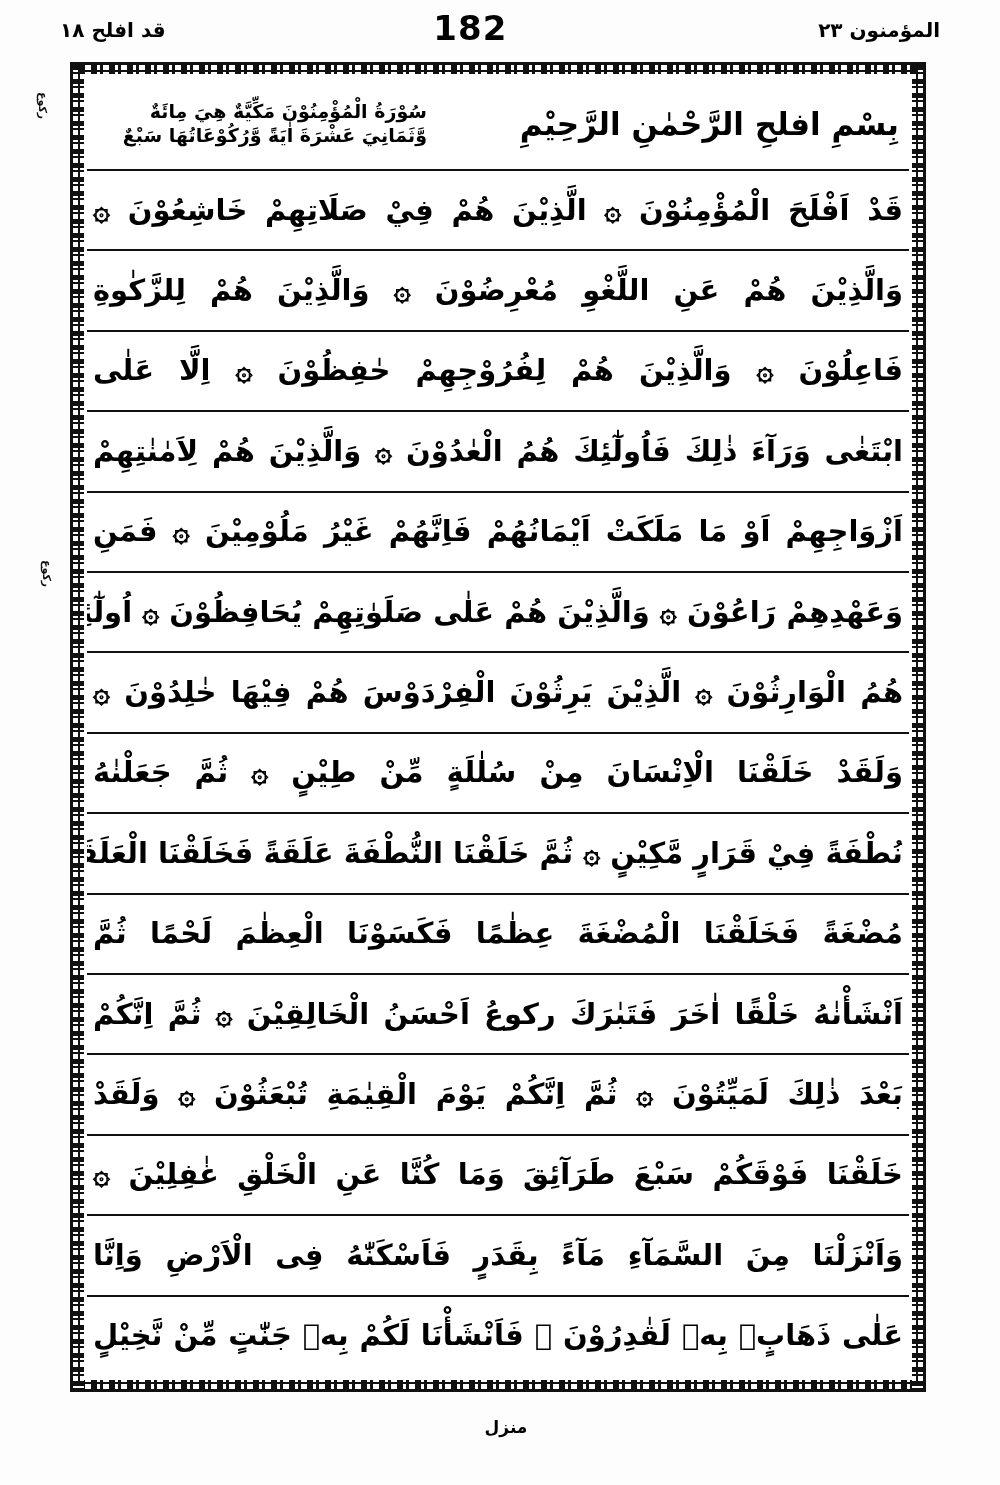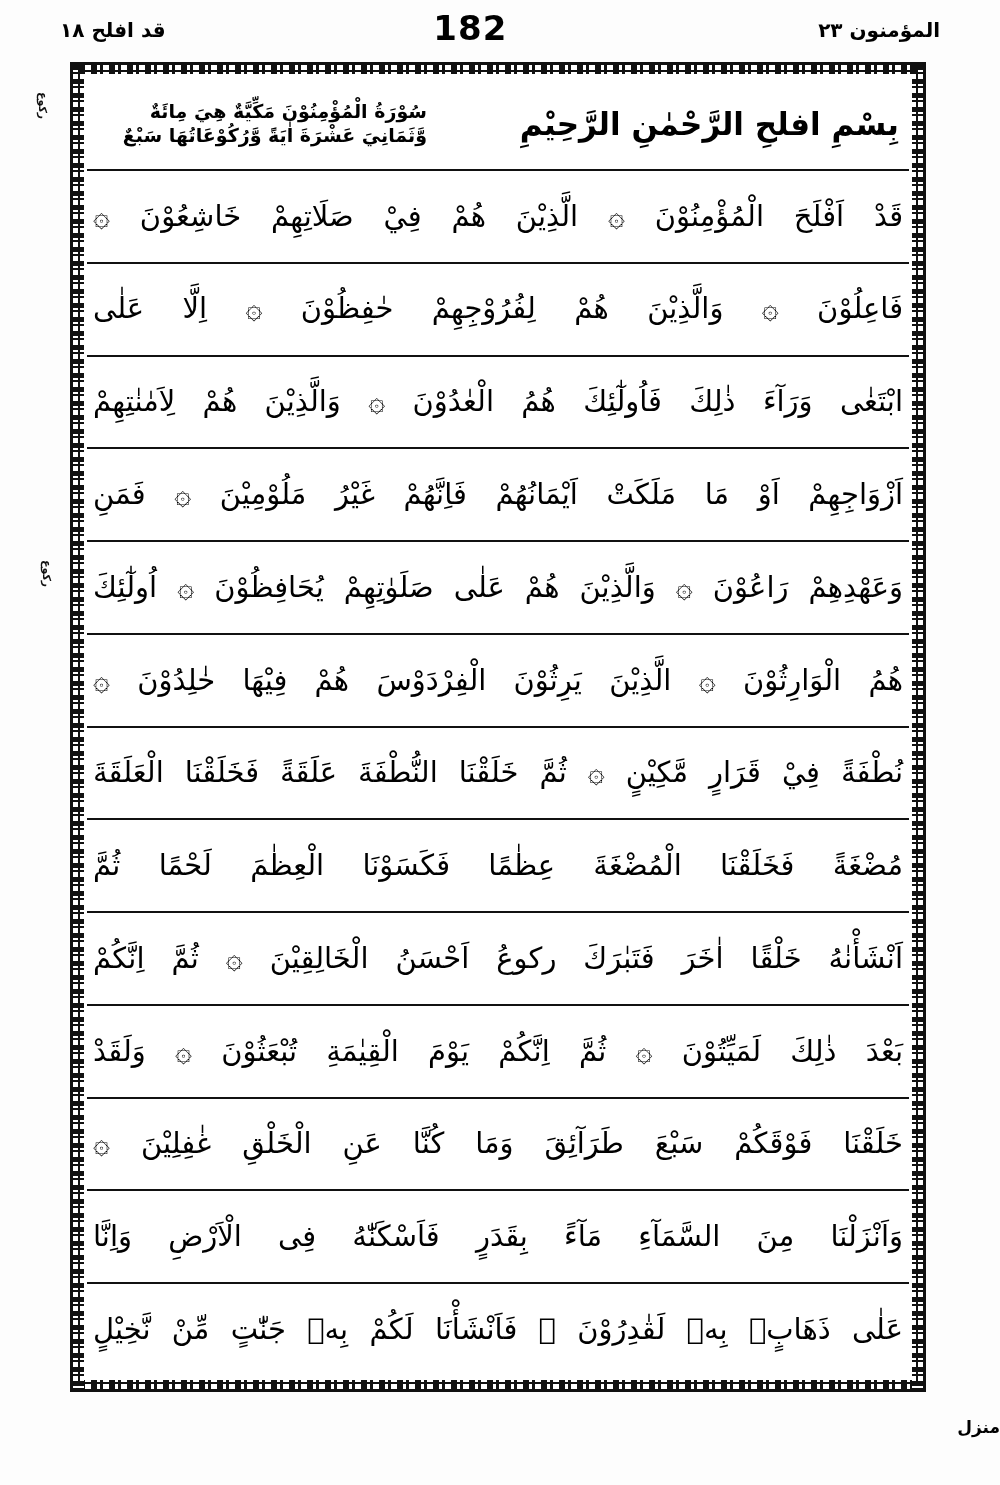--- a/index.html
+++ b/index.html
@@ -142,21 +142,21 @@
   }
 
   .aya-line {
     flex: 1 1 0;
     border-bottom: 2px solid #111;
     display: flex;
     align-items: center;
     justify-content: flex-end;
     direction: rtl;
     font-size: 30px;
-    font-weight: normal;
+    font-weight: bold;
     line-height: 1.15;
     white-space: nowrap;
     overflow: hidden;
     padding: 0 6px;
     box-sizing: border-box;
     letter-spacing: -0.4px;
   }
   .aya-line:last-child {
     border-bottom: none;
   }
@@ -182,21 +182,21 @@
   }
   .margin-note.ruku-top { left: 36px; top: 92px; }
   .margin-note.ruku-mid { left: 40px; top: 560px; }
 
   
   .page-footer {
     position: absolute;
     bottom: 48px;
     left: 12px;
     right: 0;
-    text-align: right;
+    text-align: center;
     direction: rtl;
     text-decoration: underline;
   }
   .manzil {
     font-size: 17px;
     font-weight: bold;
     display: inline-block;
   }
 </style>
 </head>
@@ -226,33 +226,39 @@
 
       <div class="basmala-row">
         <div class="basmala">بِسْمِ افلحِ الرَّحْمٰنِ الرَّحِيْمِ</div>
         <div class="surah-info">سُوْرَةُ الْمُؤْمِنُوْنَ مَكِّيَّةٌ هِيَ مِائَةٌ وَّثَمَانِيَ عَشْرَةَ اٰيَةً وَّرُكُوْعَاتُهَا سَبْعٌ</div>
       </div>
 
       <div class="aya-line">
         <span class="txt">قَدْ اَفْلَحَ الْمُؤْمِنُوْنَ ۞ الَّذِيْنَ هُمْ فِيْ صَلَاتِهِمْ خَاشِعُوْنَ ۞</span>
       </div>
       <div class="aya-line">
+        <span class="txt">وَالَّذِيْنَ هُمْ عَنِ اللَّغْوِ مُعْرِضُوْنَ ۞ وَالَّذِيْنَ هُمْ لِلزَّكٰوةِ</span>
+      </div>
+      <div class="aya-line">
         <span class="txt">فَاعِلُوْنَ ۞ وَالَّذِيْنَ هُمْ لِفُرُوْجِهِمْ حٰفِظُوْنَ ۞ اِلَّا عَلٰى</span>
       </div>
       <div class="aya-line">
         <span class="txt">ابْتَغٰى وَرَآءَ ذٰلِكَ فَاُولٰٓئِكَ هُمُ الْعٰدُوْنَ ۞ وَالَّذِيْنَ هُمْ لِاَمٰنٰتِهِمْ</span>
       </div>
       <div class="aya-line">
         <span class="txt">اَزْوَاجِهِمْ اَوْ مَا مَلَكَتْ اَيْمَانُهُمْ فَاِنَّهُمْ غَيْرُ مَلُوْمِيْنَ ۞ فَمَنِ</span>
       </div>
       <div class="aya-line">
         <span class="txt">وَعَهْدِهِمْ رَاعُوْنَ ۞ وَالَّذِيْنَ هُمْ عَلٰى صَلَوٰتِهِمْ يُحَافِظُوْنَ ۞ اُولٰٓئِكَ</span>
       </div>
       <div class="aya-line">
         <span class="txt">هُمُ الْوَارِثُوْنَ ۞ الَّذِيْنَ يَرِثُوْنَ الْفِرْدَوْسَ هُمْ فِيْهَا خٰلِدُوْنَ ۞</span>
+      </div>
+      <div class="aya-line">
+        <span class="txt">وَلَقَدْ خَلَقْنَا الْاِنْسَانَ مِنْ سُلٰلَةٍ مِّنْ طِيْنٍ ۞ ثُمَّ جَعَلْنٰهُ</span>
       </div>
       <div class="aya-line">
         <span class="txt">نُطْفَةً فِيْ قَرَارٍ مَّكِيْنٍ ۞ ثُمَّ خَلَقْنَا النُّطْفَةَ عَلَقَةً فَخَلَقْنَا الْعَلَقَةَ</span>
       </div>
       <div class="aya-line">
         <span class="txt">مُضْغَةً فَخَلَقْنَا الْمُضْغَةَ عِظٰمًا فَكَسَوْنَا الْعِظٰمَ لَحْمًا ثُمَّ</span>
       </div>
       <div class="aya-line">
         <span class="txt">اَنْشَأْنٰهُ خَلْقًا اٰخَرَ فَتَبٰرَكَ رکوعُ اَحْسَنُ الْخَالِقِيْنَ ۞ ثُمَّ اِنَّكُمْ</span>
       </div>

